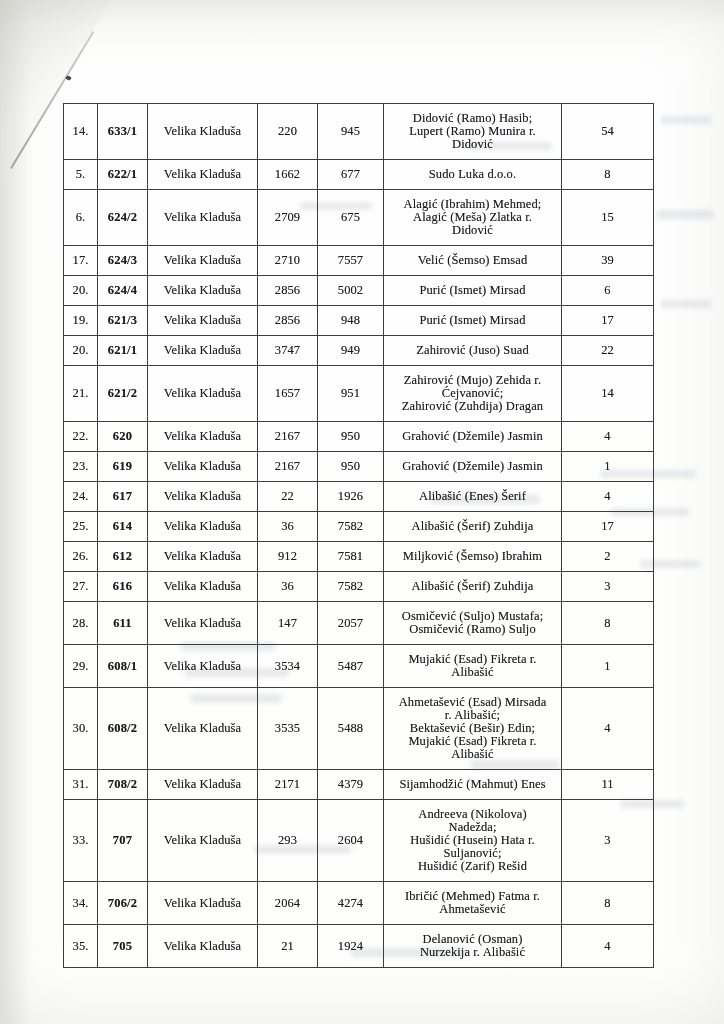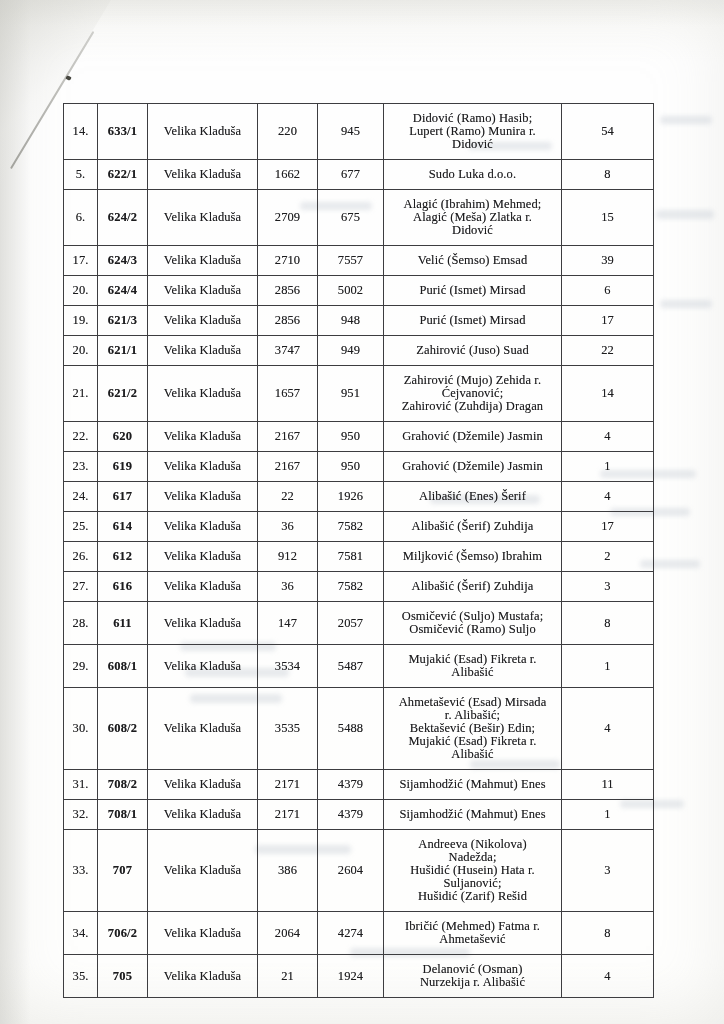--- a/index.html
+++ b/index.html
@@ -278,33 +278,24 @@
         <tr>
       <td class="c-no">31.</td>
       <td class="c-parcel">708/2</td>
       <td class="c-mun">Velika Kladuša</td>
       <td class="c-num1">2171</td>
       <td class="c-num2">4379</td>
       <td class="c-owners">Sijamhodžić (Mahmut) Enes</td>
       <td class="c-cnt">11</td>
     </tr>
         <tr>
-      <td class="c-no">32.</td>
-      <td class="c-parcel">708/1</td>
-      <td class="c-mun">Velika Kladuša</td>
-      <td class="c-num1">2171</td>
-      <td class="c-num2">4379</td>
-      <td class="c-owners">Sijamhodžić (Mahmut) Enes</td>
-      <td class="c-cnt">1</td>
-    </tr>
-        <tr>
       <td class="c-no">33.</td>
       <td class="c-parcel">707</td>
       <td class="c-mun">Velika Kladuša</td>
-      <td class="c-num1">386</td>
+      <td class="c-num1">293</td>
       <td class="c-num2">2604</td>
       <td class="c-owners">Andreeva (Nikolova)
 Nadežda;
 Hušidić (Husein) Hata r.
 Suljanović;
 Hušidić (Zarif) Rešid</td>
       <td class="c-cnt">3</td>
     </tr>
         <tr>
       <td class="c-no">34.</td>

